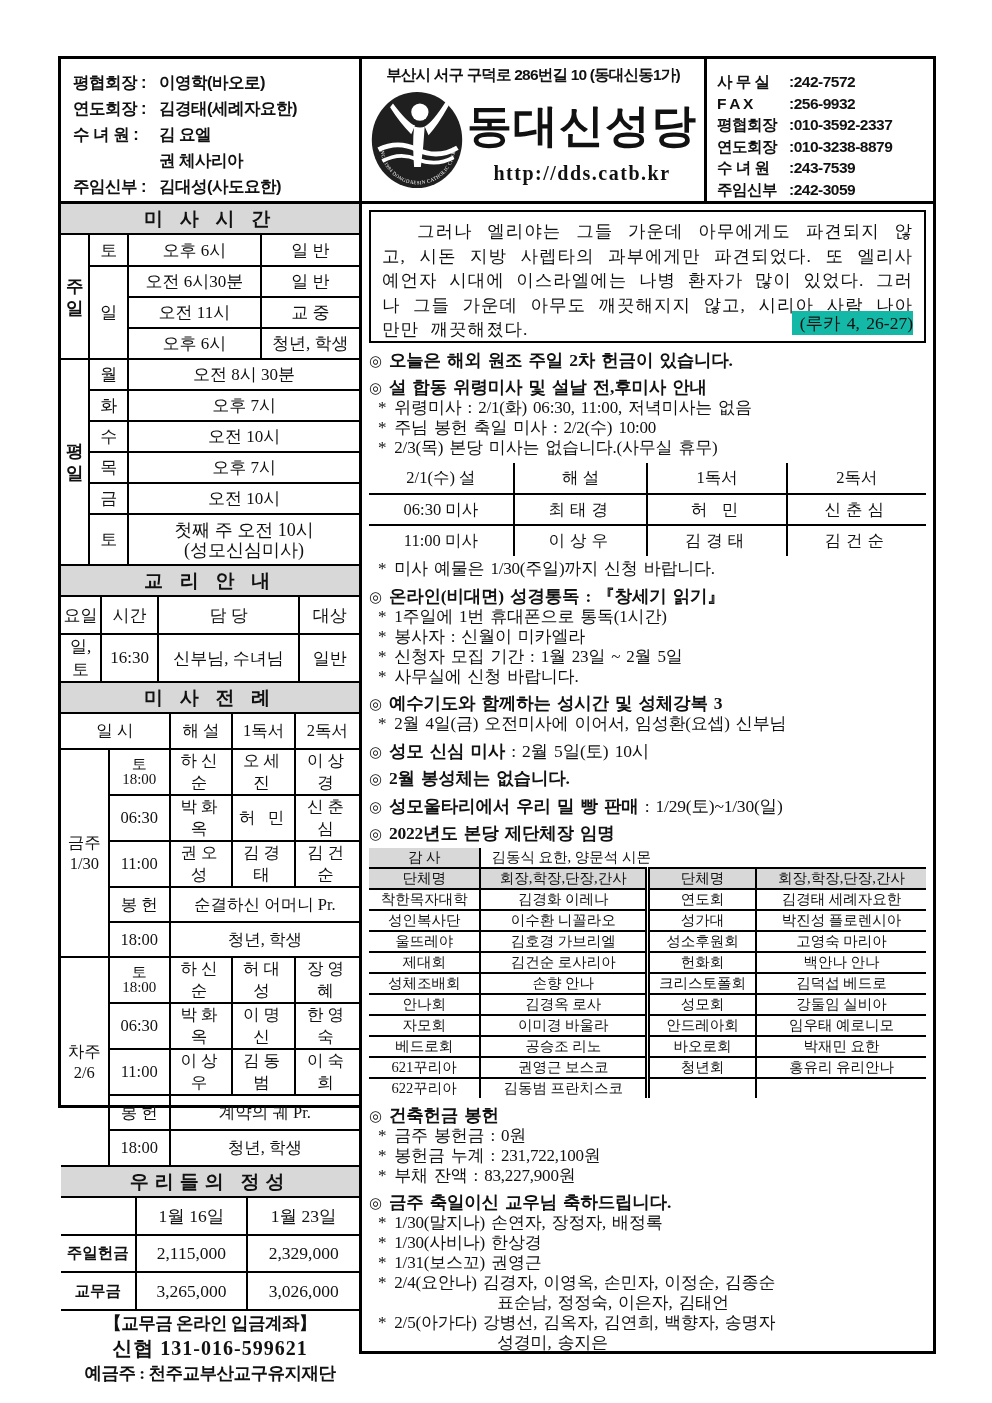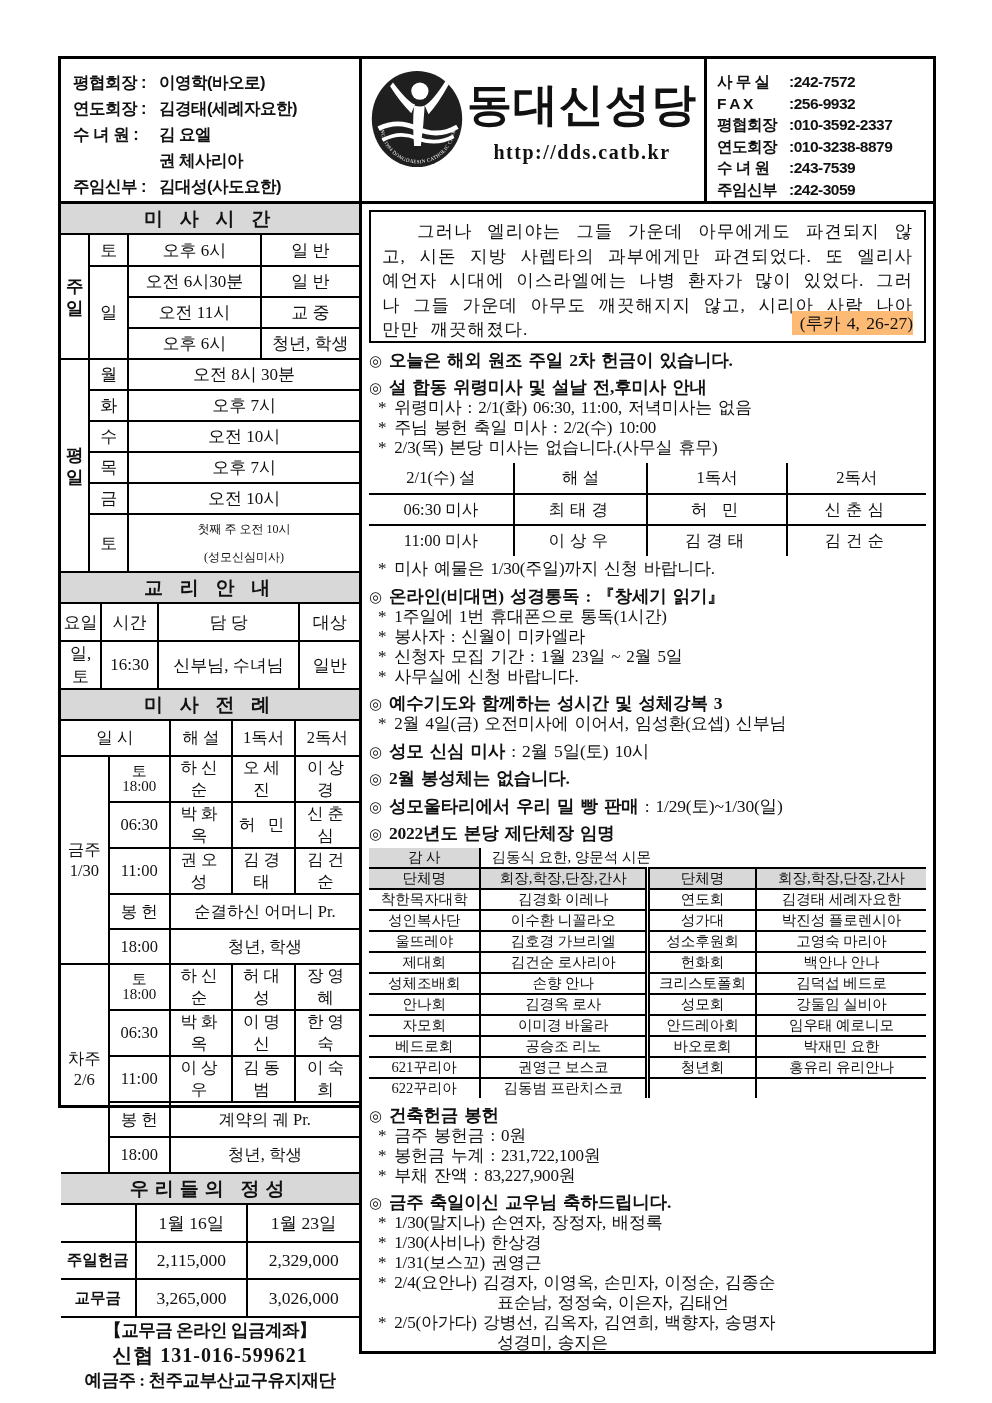--- a/index.html
+++ b/index.html
@@ -41,21 +41,21 @@
                line-height:29px; height:33px; flex:none; }
   .sec-title:first-child { border-top:0; height:31px; }
 
   .t { border-collapse:collapse; border-style:hidden; width:100%; table-layout:fixed; flex:none; }
   .t td { border:2px solid #000; text-align:center; white-space:pre-line;
           padding:0 2px; font-size:17px; overflow:hidden; }
 
   .mass tr { height:31px; }
   .mass tr:last-child { height:50px; }
   .mass td.grp { font-size:17.5px; line-height:22px; font-weight:bold; }
-  .mass td.small { font-size:12px; line-height:28px;border-radius:22px; }
+  .mass td.small { font-size:18px; line-height:20px;border-radius:22px; }
 
   .cate tr { height:37px; }
 
   .lit tr { height:35px; }
   .lit td { font-size:16.5px; }
   .lit td.grp2 { line-height:21px; }
   .lit td.tt { line-height:15px; font-size:15px; }
   .lit td.sp { letter-spacing:4px; }
 
   .off tr { height:37px; }
@@ -66,21 +66,21 @@
   .account-box { border-top:2px solid #000; flex:1; display:flex; flex-direction:column;
                  justify-content:center; text-align:center; font-weight:bold; }
   .account-box div { font-size:17.5px; line-height:25px; letter-spacing:-0.5px; }
   .acct-num { font-size:20px !important; letter-spacing:1px !important; }
 
   
   .scripture-box { border:2px solid #000; height:133px; padding:7px 11px 6px; position:relative;
                    font-size:17.5px; line-height:24.5px; text-align:justify;
                    letter-spacing:1px; word-spacing:6px; overflow:hidden; }
   .scripture-box p { text-indent:2em; }
-  .scripture-box .cite { position:absolute; right:11px; bottom:6px; background:#fdba74;
+  .scripture-box .cite { position:absolute; right:11px; bottom:6px; background:#14b8a6;
                          padding-left:8px; letter-spacing:0; word-spacing:2px; }
 
   .ann { line-height:20px; letter-spacing:-0.2px; word-spacing:2px; }
   .ann.h { margin-top:6.5px; font-size:17.5px; }
   .ann.h .bld { font-weight:bold; }
   .ann.h .mk { font-size:15px; margin-right:7px; }
   .ann.s { font-size:17px; padding-left:9px; }
   .ann.s .mk { margin-right:8px; }
   .ann.c { font-size:17px; padding-left:128px; }
 
@@ -120,20 +120,21 @@
           <span class="lab"></span>
           <span>권 체사리아</span>
         </div>
         <div class="officer-line">
           <span class="lab">주임신부 :</span>
           <span>김대성(사도요한)</span>
         </div>
       </div>
 
       <div class="hbox header-center">
+        <div class="addr">부산시 서구 구덕로 286번길 10 (동대신동1가)</div>
         <div class="logo-row">
           <svg class="logo" viewBox="0 0 100 104">
             <defs>
               <path id="capPath" d="M 12 58 A 39 39 0 0 0 90 60"></path>
             </defs>
             <ellipse cx="50" cy="52" rx="47" ry="50" fill="#1f1f1f"></ellipse>
             <circle cx="53" cy="23" r="9" fill="#fff"></circle>
             <path d="M25 14 Q40 34 48 37 L44 46 Q32 34 22 18 Z" fill="#fff"></path>
             <path d="M80 12 Q66 34 58 38 L62 47 Q72 36 83 16 Z" fill="#fff"></path>
             <path d="M47 38 Q54 40 58 38 Q57 58 54 80 L47 80 Q45 56 47 38 Z" fill="#fff"></path>

